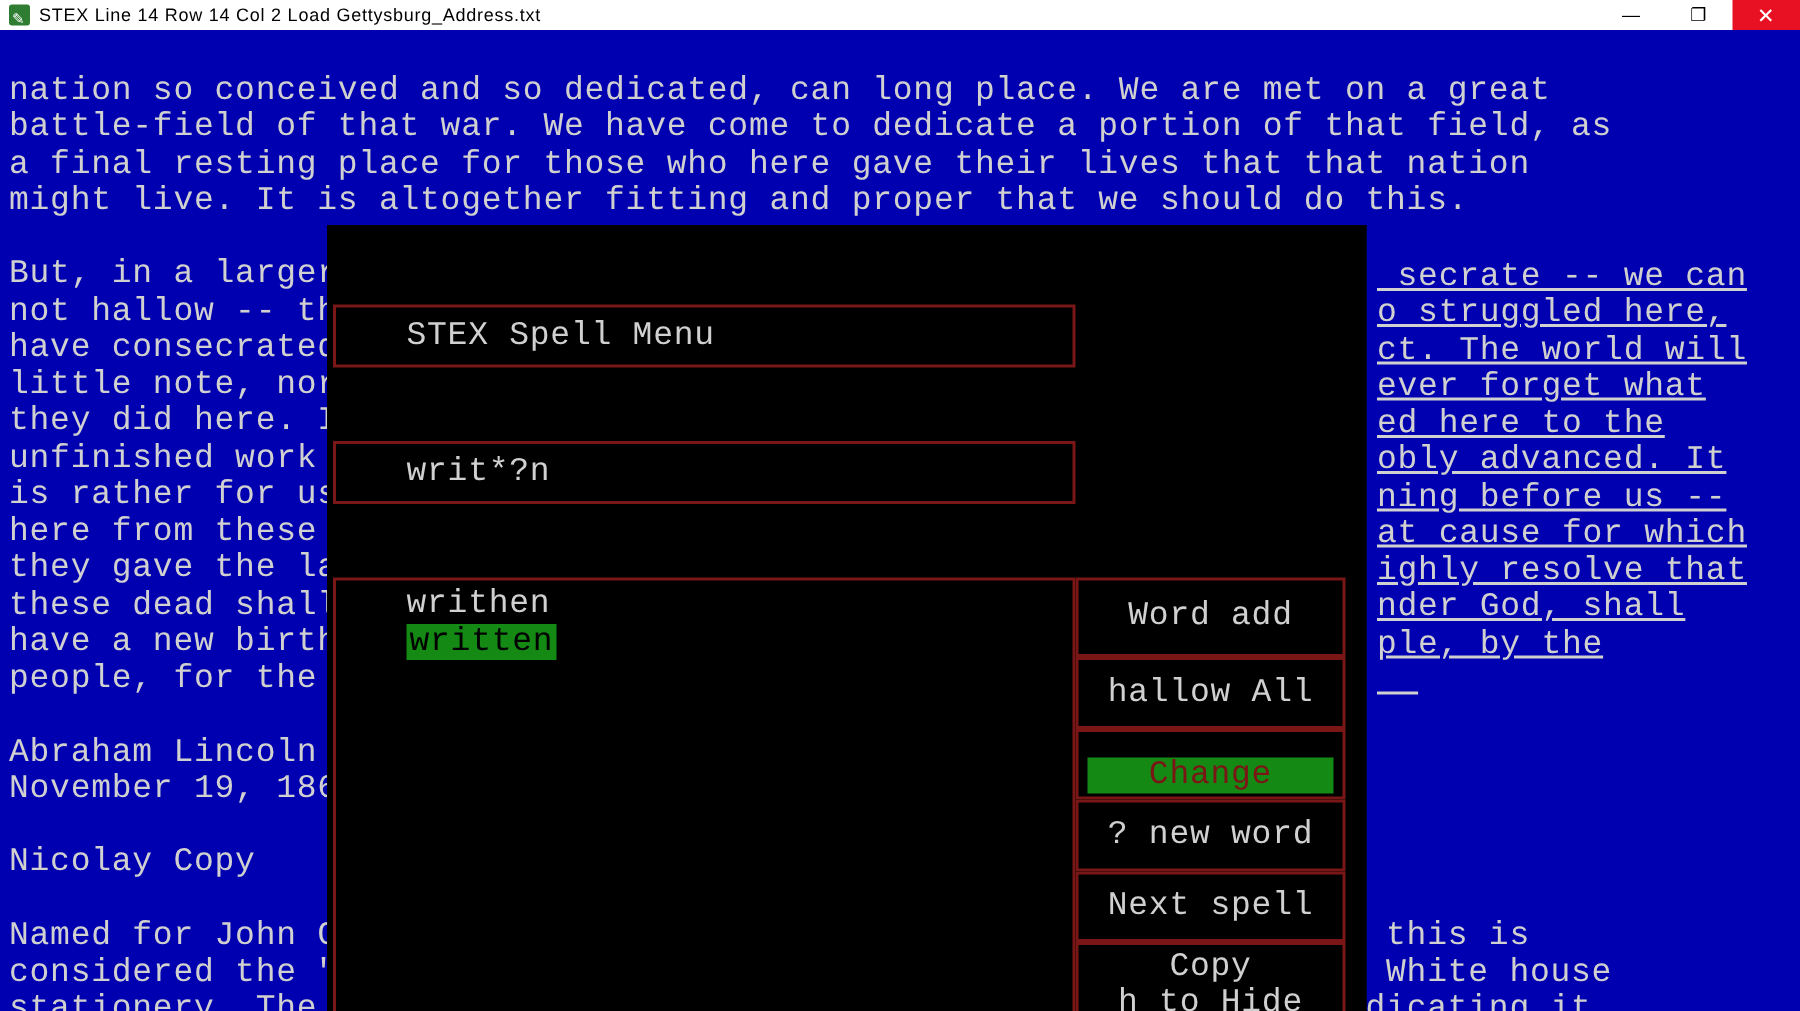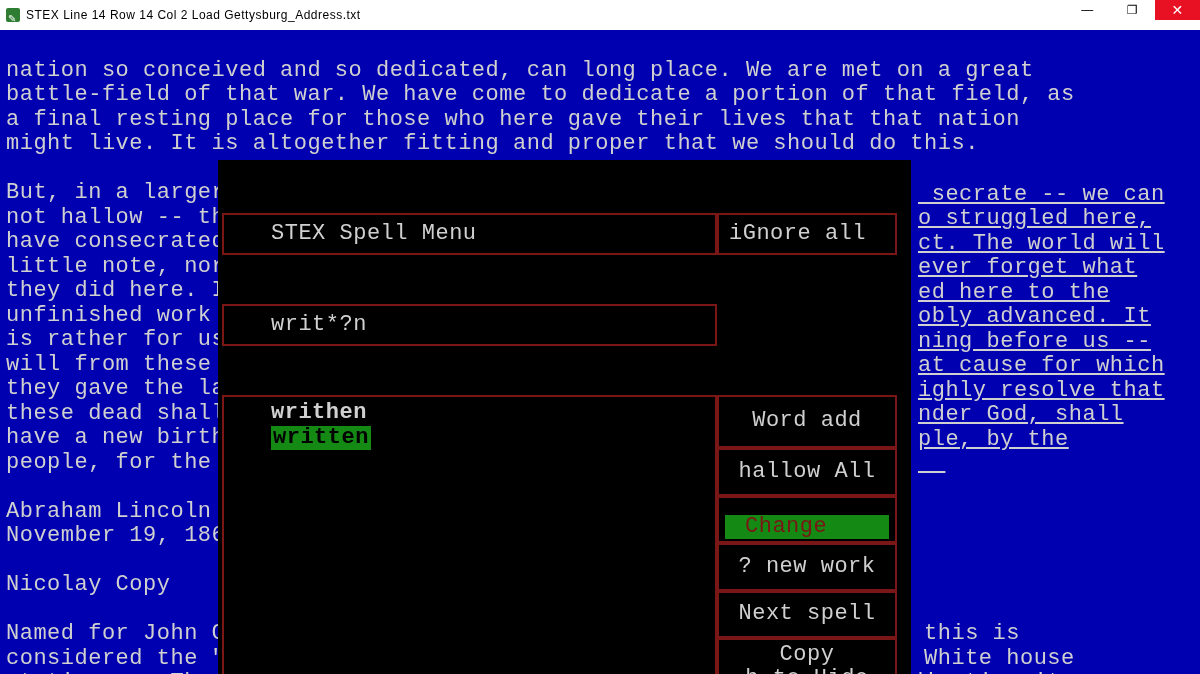--- a/index.html
+++ b/index.html
@@ -6,21 +6,21 @@
   html, body { width: 1200px; height: 674px; overflow: hidden; }
   body {
     font-family: "Consolas", "Courier New", monospace;
     background: #0000b0;
     color: #d0d0d0;
     font-size: 22px;
     line-height: 24.5px;
     letter-spacing: 0.5px;
   }
   .titlebar {
-    height: 30px;
+    height: 20px;
     background: #ffffff;
     color: #000000;
     font-family: "Segoe UI", Tahoma, sans-serif;
     font-size: 12px;
     display: flex;
     align-items: center;
     padding-left: 6px;
     position: relative;
   }
   .titlebar .icon {
@@ -74,33 +74,33 @@
     min-height: 42px;
   }
   .cell.left { flex: 0 0 495px; padding-left: 47px; }
   .cell.right { flex: 0 0 180px; justify-content: center; text-align: center; }
   .cell.right.left-align { justify-content: flex-start; padding-left: 10px; }
   .suggest-box {
     flex-direction: column;
     align-items: flex-start;
     padding: 4px 8px;
   }
-  .suggest-box .sugg { width: 100%; font-weight: bold; }
+  .suggest-box .sugg { width: 100%; }
   .suggest-box .sel {
     background: #148a14;
     color: #000000;
     padding: 0 2px;
     display: inline-block;
   }
   .btn-change .inner {
     background: #148a14;
     color: #7a1616;
     padding: 0 20px;
     width: 100%;
-    text-align: left;
+    text-align: center;
     margin-top: 15px;
   }
   .multiline { flex-direction: column; line-height: 24px; padding: 4px 6px; }
 </style>
 </head>
 <body>
 
 <div class="titlebar">
   <span class="icon"></span>
   <span>STEX  Line 14  Row 14  Col 2   Load  Gettysburg_Address.txt</span>
@@ -117,21 +117,21 @@
 <span>a final resting place for those who here gave their lives that that nation</span>
 <span>might live. It is altogether fitting and proper that we should do this.</span>
 <span></span>
 <span>But, in a larger </span>
 <span>not hallow -- th</span>
 <span>have consecrated </span>
 <span>little note, nor </span>
 <span>they did here. I</span>
 <span>unfinished work </span>
 <span>is rather for us </span>
-<span>will from these </span>
+<span>here from these </span>
 <span>they gave the la</span>
 <span>these dead shall </span>
 <span>have a new birth </span>
 <span>people, for the </span>
 <span></span>
 <span>Abraham Lincoln</span>
 <span>November 19, 186</span>
 <span></span>
 <span>Nicolay Copy</span>
 <span></span>
@@ -150,35 +150,34 @@
 <span>ning before us --</span>
 <span>at cause for which</span>
 <span>ighly resolve that</span>
 <span>nder God, shall</span>
 <span>ple, by the</span>
   </div>
 
   <div class="dialog">
     <div class="row">
       <div class="cell left">STEX Spell Menu</div>
-      <div class="cell right left-align">iGnore all</div>
     </div>
     <div class="row">
       <div class="cell left">writ*?n</div>
     </div>
     <div class="row">
       <div class="cell left suggest-box" style="height:300px;">
         <div class="sugg">writhen</div>
         <div class="sugg"><span class="sel">written</span></div>
       </div>
       <div style="flex:0 0 180px; display:flex; flex-direction:column;">
         <div class="cell right" style="flex:1.15">Word add</div>
         <div class="cell right" style="flex:1">hallow All</div>
         <div class="cell right btn-change" style="flex:1; padding:4px 6px;"><span class="inner">Change</span></div>
-        <div class="cell right" style="flex:1">? new work</div>
+        <div class="cell right" style="flex:1">? new word</div>
         <div class="cell right" style="flex:1">Next spell</div>
         <div class="cell right multiline" style="flex:1.25">
           <span>Copy</span>
           <span>h to Hide</span>
         </div>
       </div>
     </div>
   </div>
 </div>
 

